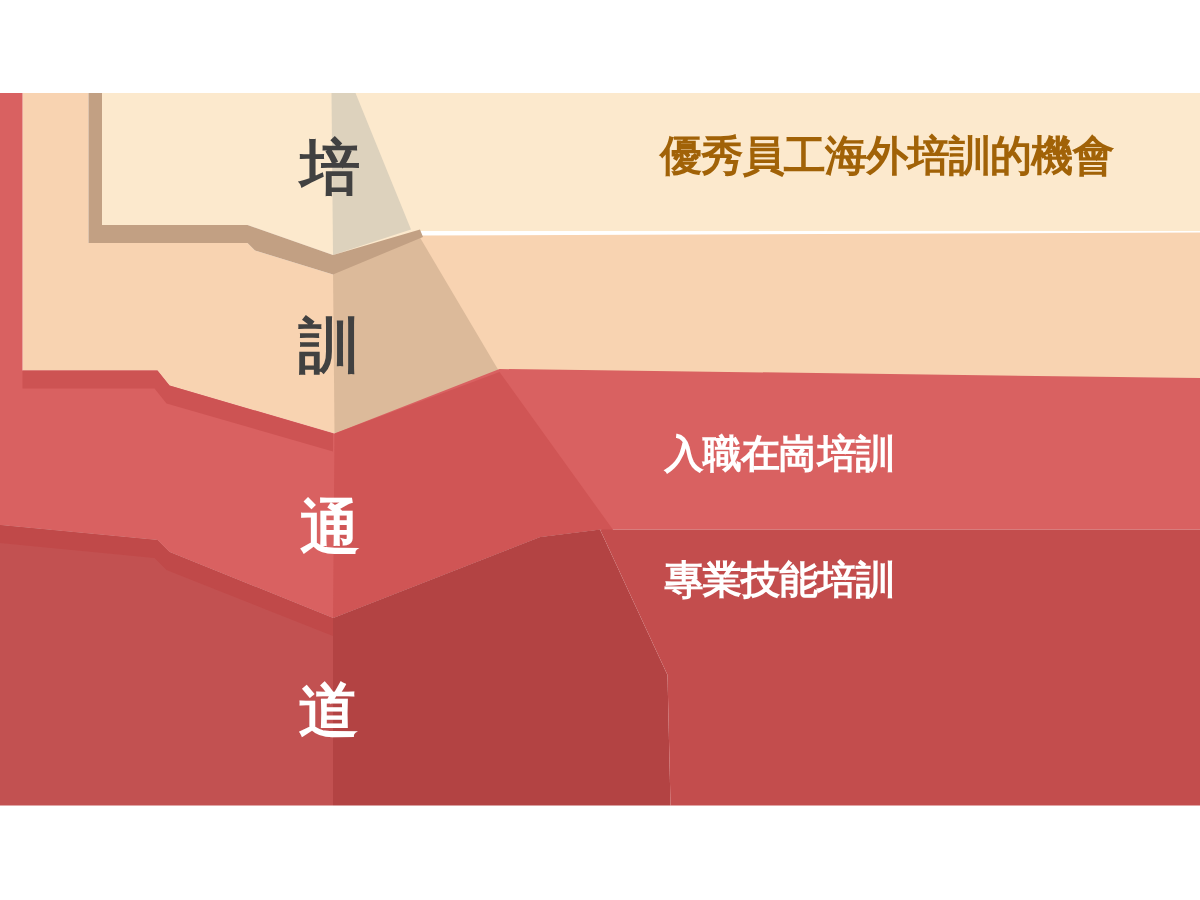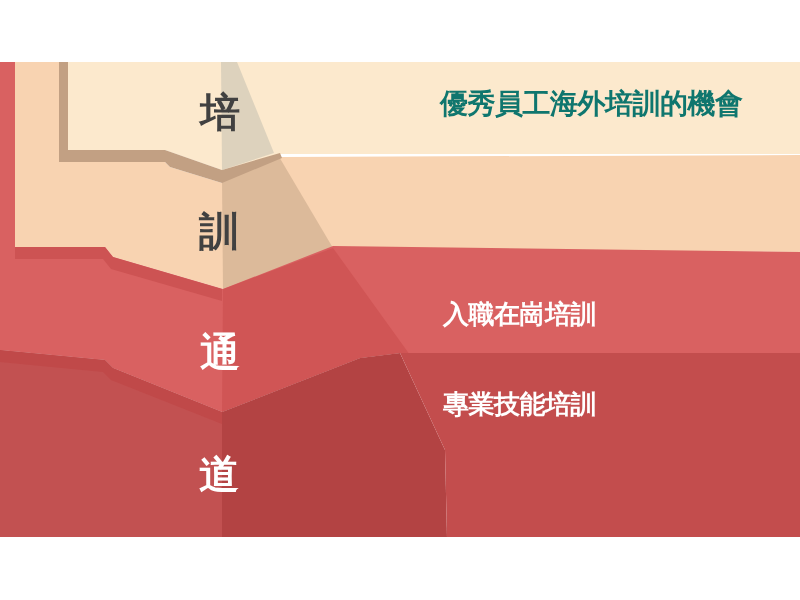--- a/index.html
+++ b/index.html
@@ -23,21 +23,21 @@
   .char-dark  { color: #414141; }
   .char-light { color: #ffffff; }
   .band-label {
     position: absolute;
     transform: translateY(-50%);
     font-weight: bold;
     line-height: 1;
     white-space: nowrap;
     letter-spacing: -0.5px;
   }
-  .label-dark  { color: #0f766e; }
+  .label-dark  { color: #a16207; }
   .label-light { color: #ffffff; }
   .label-lg { font-size: 28px; }
   .label-md { font-size: 26px; }
 </style>
 </head>
 <body>
 
 <div id="stage">
 
   <svg id="funnel-svg" width="800" height="600" viewBox="0 0 800 600">
@@ -66,16 +66,16 @@
 
     <polygon points="0,350 105,360 113,368 222,412 222,424 111,380 103,372 0,362" fill="#c04949"></polygon>
   </svg>
 
   <div class="center-char char-dark" style="left:220px; top:112px;">培</div>
   <div class="center-char char-dark" style="left:219px; top:231px;">訓</div>
   <div class="center-char char-light" style="left:220px; top:352px;">通</div>
   <div class="center-char char-light" style="left:219px; top:474px;">道</div>
 
   <div class="band-label label-dark label-lg" style="left:440px; top:104px;">優秀員工海外培訓的機會</div>
-  <div class="band-label label-light label-md" style="left:443px; top:302px;margin-top:12px;">入職在崗培訓</div>
-  <div class="band-label label-light label-md" style="left:443px; top:404px;">專業技能培訓</div>
+  <div class="band-label label-light label-md" style="left:443px; top:302px;">入職在崗培訓</div>
+  <div class="band-label label-light label-md" style="left:443px; top:387px;font-family:Liberation Serif, serif;">專業技能培訓</div>
 
 </div>
 
 </body></html>

